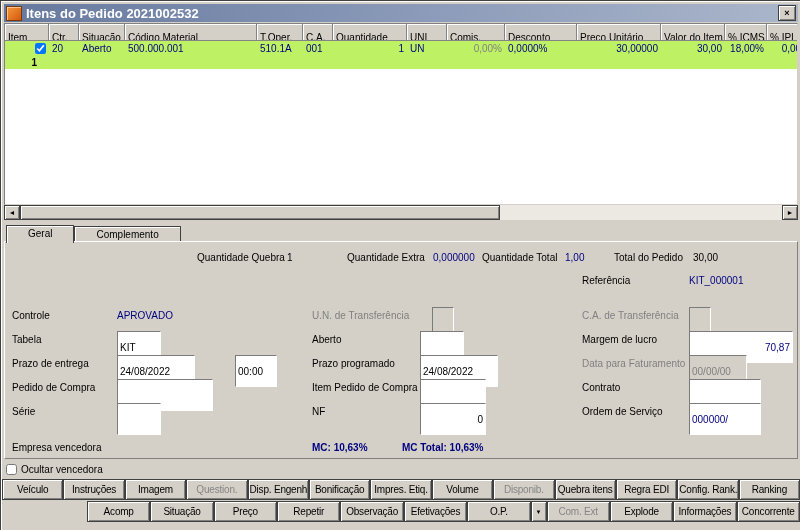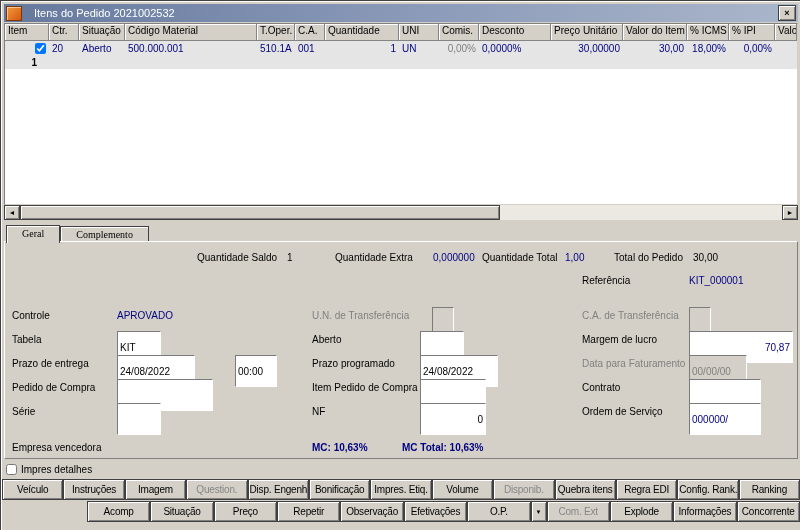--- a/index.html
+++ b/index.html
@@ -1,40 +1,40 @@
 <!DOCTYPE html>
 <html><head>
 <meta charset="utf-8">
 <style>
   html,body{margin:0;padding:0;}
   body{width:800px;height:530px;font-family:"Liberation Sans",sans-serif;background:#d4d0c8;}
   .window{position:relative;width:800px;height:530px;background:#d4d0c8;font-size:10px;color:#000;overflow:hidden;border:1px solid #404040;box-shadow:inset 1px 1px 0 #fff, inset -1px -1px 0 #808080;}
   .titlebar{position:absolute;left:3px;top:3px;width:794px;height:18px;background:linear-gradient(90deg,#66799e 0%,#8d9cba 55%,#aab6ca 100%);display:flex;align-items:center;padding:0 2px;box-sizing:border-box;}
   .app-icon{width:14px;height:13px;flex:none;background:linear-gradient(135deg,#f59a3d,#d4580f);border:1px solid #7a3805;box-shadow:inset 1px 1px 0 rgba(255,255,255,.5);}
-  .titlebar .title{color:#fff;font-weight:normal;font-size:11px;margin-left:12px;flex:1;white-space:nowrap;overflow:hidden;}
+  .titlebar .title{color:#fff;font-weight:bold;font-size:13px;margin-left:4px;flex:1;white-space:nowrap;overflow:hidden;}
   .close-btn{flex:none;width:16px;height:14px;background:#d4d0c8;border:1px solid #404040;box-shadow:inset 1px 1px 0 #fff,inset -1px -1px 0 #808080;display:flex;align-items:center;justify-content:center;font-size:9px;font-weight:bold;cursor:default;}
   .grid{position:absolute;left:3px;top:22px;width:794px;height:182px;background:#fff;border:1px solid;border-color:#808080 #d4d0c8 #d4d0c8 #808080;box-sizing:border-box;overflow:hidden;}
   .grid-header{display:flex;height:17px;background:#d4d0c8;}
-  .gh{flex:none;box-sizing:border-box;border-right:1px solid #848484;border-bottom:1px solid #848484;box-shadow:inset 1px 1px 0 #fff;padding:1px 3px 0;white-space:nowrap;overflow:hidden;}
-  .c0{width:44px}.c1{width:30px}.c2{width:46px}.c3{width:132px}.c4{width:38px}.c5{width:30px}.c6{width:74px}.c7{width:40px}.c8{width:40px}.c9{width:72px}.c10{width:72px}.c11{width:64px}.c12{width:42px}.c13{width:46px}.c14{flex:1 1 auto;}
-  .grid-row{background:#e5e5e5;cursor:default;}
+  .gh{flex:none;box-sizing:border-box;border-right:1px solid #848484;border-bottom:1px solid #848484;box-shadow:inset 1px 1px 0 #fff;padding:8px 3px 0;white-space:nowrap;overflow:hidden;}
+  .c0{width:44px}.c1{width:30px}.c2{width:46px}.c3{width:132px}.c4{width:46px}.c5{width:30px}.c6{width:74px}.c7{width:40px}.c8{width:58px}.c9{width:72px}.c10{width:84px}.c11{width:64px}.c12{width:42px}.c13{width:46px}.c14{flex:1 1 auto;}
+  .grid-row{background:#bef264;cursor:default;}
   .rline{display:flex;height:14px;align-items:center;}
   .cell{flex:none;box-sizing:border-box;padding:0 3px;white-space:nowrap;overflow:hidden;color:#000080;}
   .ra{text-align:right}
   .grayt{color:#808080}
   .chkcell{display:flex;align-items:center;justify-content:flex-end;padding-right:3px;}
   .rowchk{width:11px;height:11px;margin:0;}
   .itemnum{color:#000;font-weight:bold;text-align:right;padding-right:12px;}
   .desc{flex:1 1 auto;color:#000080;padding-left:4px;}
   .hscroll{position:absolute;left:3px;top:204px;width:794px;height:15px;background:#ece9e2;display:flex;box-sizing:border-box;}
   .sbtn{flex:none;width:16px;height:15px;background:#d4d0c8;border:1px solid #404040;box-shadow:inset 1px 1px 0 #fff,inset -1px -1px 0 #808080;display:flex;align-items:center;justify-content:center;font-size:7px;box-sizing:border-box;}
   .sthumb{flex:none;width:480px;height:15px;background:#d4d0c8;border:1px solid #404040;box-shadow:inset 1px 1px 0 #fff,inset -1px -1px 0 #808080;box-sizing:border-box;}
   .strack{flex:1;}
   .tabs{position:absolute;left:5px;top:224px;height:17px;display:flex;align-items:flex-end;z-index:2;}
-  .tab{box-sizing:border-box;padding:2px 15px 0;background:#d4d0c8;border:1px solid #404040;border-bottom:none;box-shadow:inset 1px 1px 0 #fff;position:relative;font-family:Liberation Serif, serif;}
+  .tab{box-sizing:border-box;padding:2px 21px 0;background:#d4d0c8;border:1px solid #404040;border-bottom:none;box-shadow:inset 1px 1px 0 #fff;position:relative;}
   .tab.active{z-index:3;height:18px;margin-bottom:-1px;}
   .tab.inactive{height:15px;margin-bottom:1px;}
   .tab-panel{position:absolute;left:3px;top:240px;width:794px;height:218px;background:#d4d0c8;border:1px solid;border-color:#fff #808080 #808080 #fff;box-sizing:border-box;}
   .lbl{position:absolute;white-space:nowrap;}
   .navy{color:#000080}
   .bold{font-weight:bold}
   .fld{position:absolute;box-sizing:border-box;height:32px;font-family:inherit;font-size:10px;padding:0 2px;background:#fff;color:#000;border:1px solid;border-color:#7b7b7b #fff #fff #7b7b7b;outline:none;}
   .fld:disabled{background:#d4d0c8;color:#808080;}
   .fld.navy{color:#000080;}
   .fld.ra{text-align:right;}
@@ -115,23 +115,23 @@
       </div>
   </div>
 
   <div class="tabs">
     <div class="tab active">Geral</div>
     <div class="tab inactive">Complemento</div>
   </div>
 
   <div class="tab-panel">
 
-    <span class="lbl" style="left:192px;top:10px">Quantidade Saldo</span>
+    <span class="lbl" style="left:192px;top:10px">Quantidade Quebra</span>
     <span class="lbl" style="left:282px;top:10px">1</span>
-    <span class="lbl" style="left:330px;top:10px">Quantidade Extra</span>
+    <span class="lbl" style="left:342px;top:10px">Quantidade Extra</span>
     <span class="lbl navy" style="left:428px;top:10px">0,000000</span>
     <span class="lbl" style="left:477px;top:10px">Quantidade Total</span>
     <span class="lbl navy" style="left:560px;top:10px">1,00</span>
     <span class="lbl" style="left:609px;top:10px">Total do Pedido</span>
     <span class="lbl" style="left:688px;top:10px">30,00</span>
 
     <span class="lbl" style="left:577px;top:33px">Referência</span>
     <span class="lbl navy" style="left:684px;top:33px">KIT_000001</span>
 
     <span class="lbl" style="left:7px;top:68px">Controle</span>
@@ -170,21 +170,21 @@
     <span class="lbl" style="left:577px;top:164px">Ordem de Serviço</span>
     <input class="fld navy" style="left: 684px; top: 161px; width: 72px;" value="000000/">
 
     <span class="lbl" style="left:7px;top:200px">Empresa vencedora</span>
     <span class="lbl navy bold" style="left:307px;top:200px">MC: 10,63%</span>
     <span class="lbl navy bold" style="left:397px;top:200px">MC Total: 10,63%</span>
   </div>
 
   <label class="hide-row">
     <input type="checkbox" style="">
-    <span>Impres detalhes</span>
+    <span>Ocultar vencedora</span>
   </label>
 
   <div class="btnrow r1">
     <button class="btn">Veículo</button>
     <button class="btn">Instruções</button>
     <button class="btn">Imagem</button>
     <button class="btn" disabled="">Question.</button>
     <button class="btn">Disp. Engenh.</button>
     <button class="btn">Bonificação</button>
     <button class="btn">Impres. Etiq.</button>

